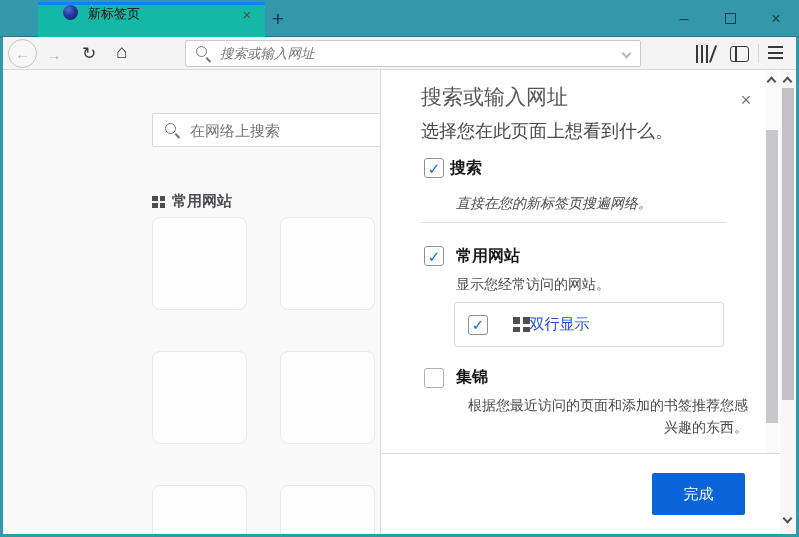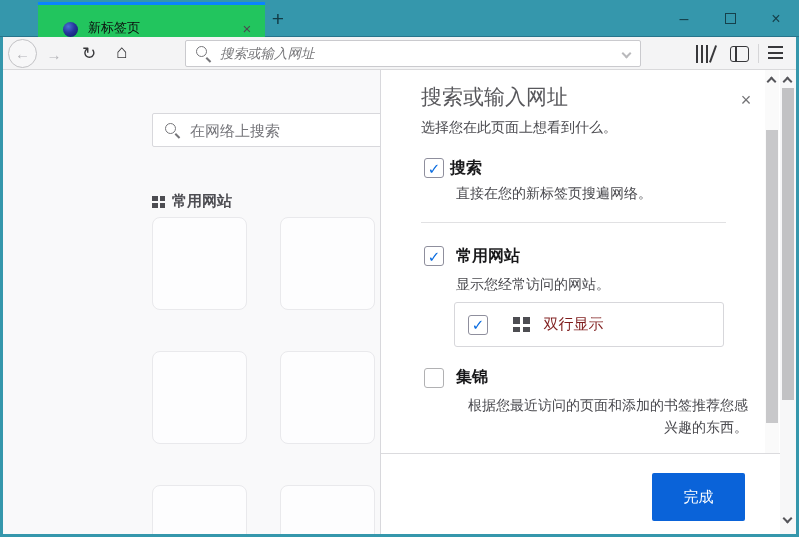--- a/index.html
+++ b/index.html
@@ -2,21 +2,21 @@
 <html><head>
 <meta charset="utf-8">
 <style>
   * { margin:0; padding:0; box-sizing:border-box; }
   html,body { background:#555; }
   body { font-family:"Liberation Sans","DejaVu Sans",sans-serif; }
   .window { position:relative; width:799px; height:537px; background:#f9f9fa; overflow:hidden; }
 
   
   .titlebar { position:absolute; left:0; top:0; width:799px; height:37px; background:#3597ac; border-bottom:1px solid #27758c; }
-  .tab { position:absolute; left:38px; top:2px; width:227px; height:35px; background:#22c55e; border-top:3px solid #0a84ff; display:flex; align-items:flex-end; padding-left:25px; }
+  .tab { position:absolute; left:38px; top:2px; width:227px; height:35px; background:#14b8a6; border-top:3px solid #0a84ff; display:flex; align-items:flex-start; padding-left:25px; }
   .globe { width:15px; height:15px; border-radius:50%; background:radial-gradient(circle at 35% 30%, #4a6fd4 0%, #25379c 45%, #0e1a66 100%); flex:0 0 auto; }
   .tab-title { margin-left:10px; font-size:13px; color:#0c0c0d; white-space:nowrap; overflow:hidden; }
   .tab-close { margin-left:auto; margin-right:9px; width:18px; height:18px; display:flex; align-items:center; justify-content:center; font-size:15px; color:#4a4a4f; cursor:default; }
   .newtab-btn { position:absolute; left:266px; top:7px; width:24px; height:24px; display:flex; align-items:center; justify-content:center; font-size:21px; font-weight:400; color:#123c47; }
   .caption-buttons { position:absolute; left:661px; top:0; height:37px; display:flex; }
   .cap-btn { width:46px; height:37px; display:flex; align-items:center; justify-content:center; color:#15404b; font-size:16px; }
   .max-glyph { width:11px; height:11px; border:1.5px solid #15404b; display:block; }
 
   
   .toolbar { position:absolute; left:0; top:37px; width:799px; height:33px; background:#f4f4f5; border-bottom:1px solid #d9d9db; }
@@ -55,33 +55,33 @@
   .grid-icon { display:grid; grid-template-columns:5.5px 5.5px; grid-template-rows:5.5px 4.5px; gap:2px; }
   .grid-icon i { background:#4d4d52; }
   .grid-icon.big { grid-template-columns:7px 7px; grid-template-rows:7px 5px; gap:2.5px; }
   .ts-label { font-size:15px; font-weight:bold; color:#4d4d52; }
   .tile { position:absolute; width:95px; height:93px; background:#fdfdfe; border:1px solid #e9e9ec; border-radius:8px; }
 
   
   .panel { position:absolute; left:380px; top:70px; width:400px; height:464px; background:#fff; border-left:1px solid #d8d8dc; z-index:5; }
   .panel-title { position:absolute; left:40px; top:13px; font-size:21px; color:#58585c; }
   .panel-close { position:absolute; left:353px; top:18px; width:24px; height:24px; display:flex; align-items:center; justify-content:center; font-size:18px; color:#737376; }
-  .panel-subtitle { position:absolute; left:40px; top:49px; font-size:14px; color:#4a4a4f; }
+  .panel-subtitle { position:absolute; left:40px; top:49px; font-size:18px; color:#4a4a4f; }
   .cb { position:absolute; width:20px; height:20px; background:#fff; border:1px solid #8f8f9d; border-radius:3px; display:flex; align-items:center; justify-content:center; }
   .cb.unchecked { border-color:#b1b1b3; }
   .cb .check { color:#0a6ce0; font-weight:bold; font-size:15px; line-height:1; }
   .opt-label { position:absolute; font-size:16px; font-weight:bold; color:#18181a; }
   .opt-desc { position:absolute; font-size:14px; color:#4a4a4f; line-height:22px; }
   .divider { position:absolute; height:1px; background:#e1e1e3; }
   .subbox { position:absolute; left:73px; top:232px; width:270px; height:45px; border:1px solid #d7d7db; border-radius:3px; background:#fff; display:flex; align-items:center; padding-left:13px; }
   .subbox .cb { position:static; flex:0 0 auto; }
   .subbox .grid-icon { margin-left:25px; }
-  .subbox-label { margin-left:14px; font-size:15px; color:#7f1d1d; }
+  .subbox-label { font-size:15px; color:#1d4ed8; }
   .panel-footer-divider { position:absolute; left:0; top:383px; width:400px; height:1px; background:#dbdbde; }
-  .done-btn { position:absolute; left:271px; top:403px; width:93px; height:48px; background:#0a63d9; border:none; border-radius:2px; color:#fff; font-size:15px; display:flex; align-items:center; justify-content:center; }
+  .done-btn { position:absolute; left:271px; top:403px; width:93px; height:42px; background:#0a63d9; border:none; border-radius:2px; color:#fff; font-size:15px; display:flex; align-items:center; justify-content:center; }
 
   
   .inner-scrollbar { position:absolute; left:384px; top:0; width:14px; height:383px; background:#fafafa; }
   .inner-scrollbar .chev.up { position:absolute; left:3px; top:8px; border-color:#55555a; width:7px; height:7px; }
   .inner-thumb { position:absolute; left:1px; top:60px; width:12px; height:293px; background:#c8c8ca; }
   .outer-scrollbar { position:absolute; left:780px; top:70px; width:16px; height:464px; background:#f7f7f8; z-index:6; }
   .outer-scrollbar .chev.up { position:absolute; left:4px; top:8px; width:7px; height:7px; }
   .outer-scrollbar .chev.down { position:absolute; left:4px; bottom:12px; width:7px; height:7px; }
   .outer-thumb { position:absolute; left:2px; top:18px; width:12px; height:312px; background:#c2c2c4; }
 
@@ -160,21 +160,21 @@
 
   <div class="panel">
     <div class="panel-title">搜索或输入网址</div>
     <div class="panel-close">×</div>
     <div class="panel-subtitle">选择您在此页面上想看到什么。</div>
 
     <div class="cb" style="left:43px;top:88px;">
       <span class="check">✓</span>
     </div>
     <div class="opt-label" style="left:69px;top:88px;">搜索</div>
-    <div class="opt-desc" style="left:75px;top:112px;">直接在您的新标签页搜遍网络。</div>
+    <div class="opt-desc" style="left:75px;top:122px;font-style:italic;">直接在您的新标签页搜遍网络。</div>
 
     <div class="divider" style="left:40px;top:152px;width:305px;"></div>
 
     <div class="cb" style="left:43px;top:176px;">
       <span class="check">✓</span>
     </div>
     <div class="opt-label" style="left:75px;top:176px;">常用网站</div>
     <div class="opt-desc" style="left:75px;top:203px;">显示您经常访问的网站。</div>
 
     <div class="subbox">

